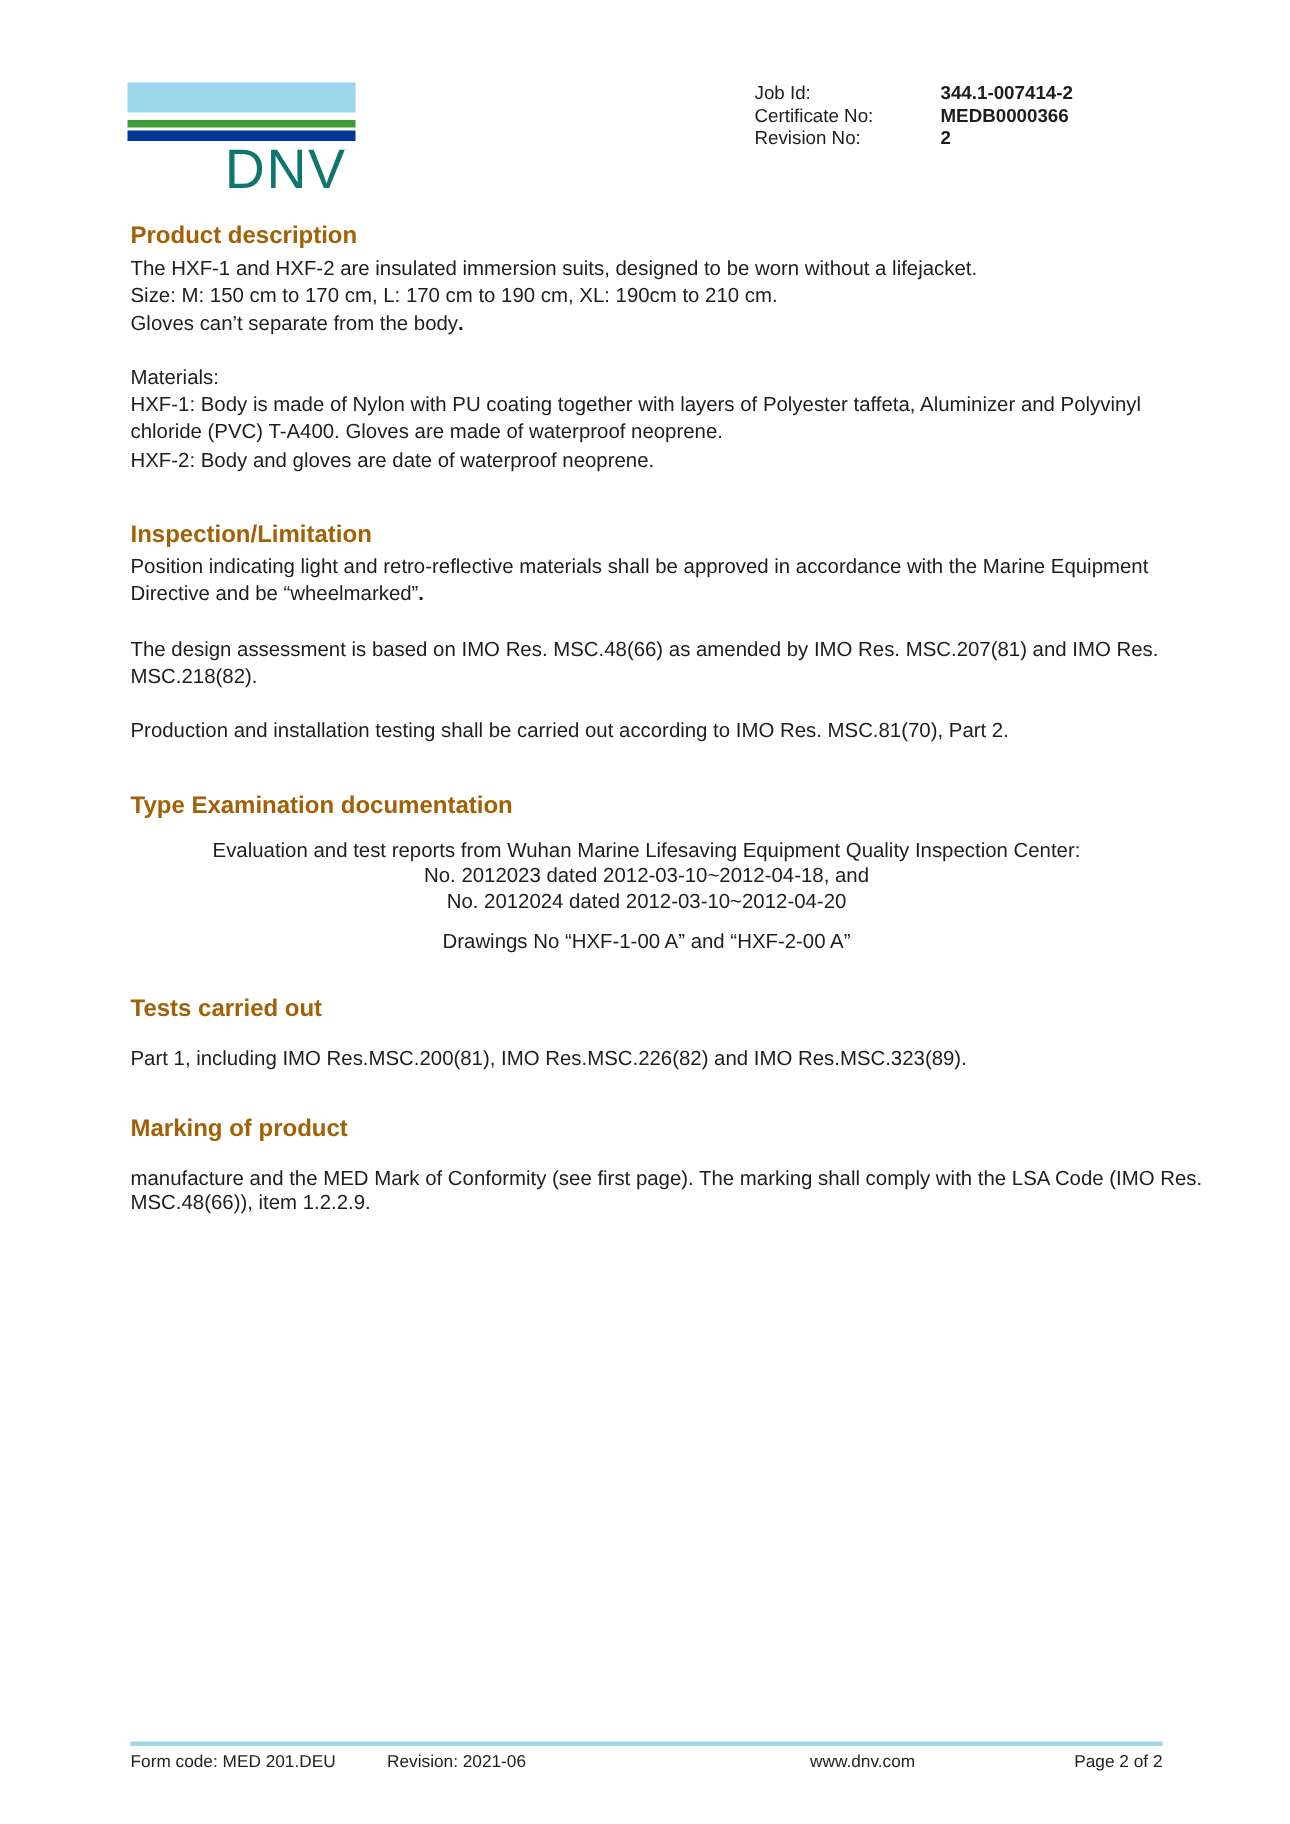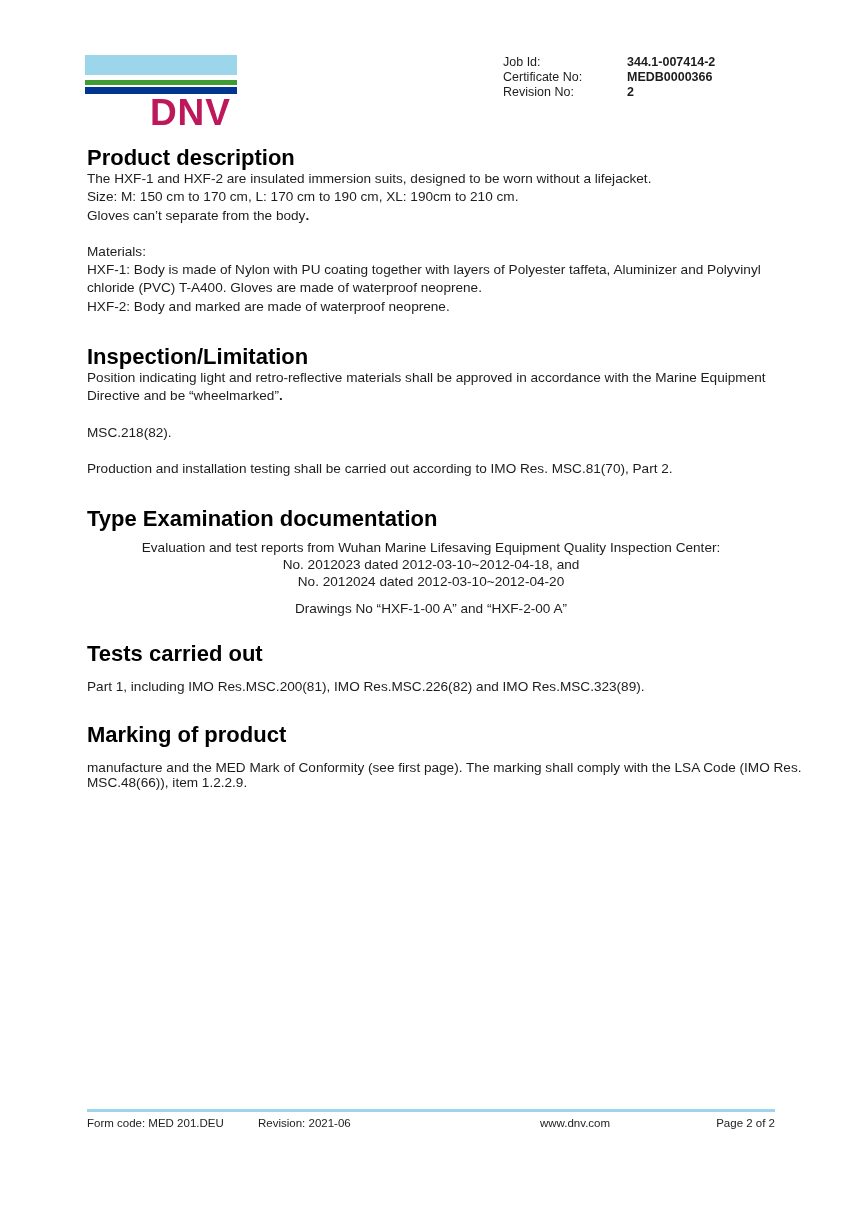--- a/index.html
+++ b/index.html
@@ -15,53 +15,53 @@
   .bar-navy  { height: 7px; }
   .wordmark { text-align: right; padding-right: 6px; margin-top: 2px;
               font-size: 37px; line-height: 33px; letter-spacing: 1px; font-weight: normal; }
   .header-info { position: absolute; left: 503px; top: 55px; font-size: 12.5px; line-height: 15px; }
   .hrow { display: flex; gap: 20px; }
   .hlabel { width: 104px; }
   .hvalue { font-weight: bold; }
 
   
   main { margin: 0 85px 0 87px; }
-  .doc-section h2 { font-size: 22px; line-height: 20px; margin: 31px 0 2px 0; color: #000000; }
+  .doc-section h2 { font-size: 16px; line-height: 20px; margin: 31px 0 2px 0; color: #a16207; }
   .doc-section:first-of-type h2 { margin-top: 0; }
   .doc-section:nth-of-type(4) h2 { margin-top: 27px; }
   .doc-section:nth-of-type(5) h2 { margin-top: 30px; }
   .para { margin: 18px 0 0 0; }
   .doc-section .para:first-of-type { margin-top: 0; }
   .line { font-size: 13.6px; line-height: 18.3px; white-space: nowrap; }
   .doc-section:nth-of-type(3) .line { line-height: 17px; text-align: center; }
   .doc-section:nth-of-type(3) .para { margin-top: 10px; }
   .doc-section:nth-of-type(4) .line,
   .doc-section:nth-of-type(5) .line { line-height: 15.6px; }
   .doc-section:nth-of-type(4) .para,
   .doc-section:nth-of-type(5) .para { margin-top: 15px; }
   .line-bold { font-weight: bold; }
 
   
-  .doc-footer { position: absolute; left: 87px; width: 688px; top: 1109px; }
+  .doc-footer { position: absolute; left: 87px; width: 688px; top: 1161px; }
   .footer-rule { height: 3px; width: 100%; }
   .footer-row { display: grid; grid-template-columns: 171px 282px 1fr auto; margin-top: 4px;
                 font-size: 11.5px; line-height: 14px; color: #222; }
   .footer-row .cell-right { text-align: right; }
 </style>
 </head>
 <body>
 
 <div class="page">
 
   <header class="doc-header">
     <div class="logo">
       <div class="bar bar-sky" style="background: rgb(156, 214, 234);"></div>
       <div class="bar bar-green" style="background: rgb(63, 156, 53);"></div>
       <div class="bar bar-navy" style="background: rgb(0, 53, 145);"></div>
-      <div class="wordmark" style="color: #be185d; font-weight: bold;">DNV</div>
+      <div class="wordmark" style="color: #0f766e;">DNV</div>
     </div>
     <div class="header-info" id="header-info">
     <div class="hrow">
       <span class="hlabel">Job Id:</span>
       <span class="hvalue">344.1-007414-2</span>
     </div>
 
     <div class="hrow">
       <span class="hlabel">Certificate No:</span>
       <span class="hvalue">MEDB0000366</span>
@@ -84,32 +84,33 @@
 
     <div class="line"><span class="line-main">Gloves can’t separate from the body</span><span class="line-bold">.</span></div>
   </div>
         <div class="para">
     <div class="line"><span class="line-main">Materials:</span><span class="line-bold"></span></div>
 
     <div class="line"><span class="line-main">HXF-1: Body is made of Nylon with PU coating together with layers of Polyester taffeta, Aluminizer and Polyvinyl</span><span class="line-bold"></span></div>
 
     <div class="line"><span class="line-main">chloride (PVC) T-A400. Gloves are made of waterproof neoprene.</span><span class="line-bold"></span></div>
 
-    <div class="line"><span class="line-main">HXF-2: Body and marked are made of waterproof neoprene.</span><span class="line-bold"></span></div>
+    <div class="line"><span class="line-main">HXF-2: Body and gloves are date of waterproof neoprene.</span><span class="line-bold"></span></div>
   </div>
       </section>
 
     <section class="doc-section">
       <h2>Inspection/Limitation</h2>
     <div class="para">
     <div class="line"><span class="line-main">Position indicating light and retro-reflective materials shall be approved in accordance with the Marine Equipment</span><span class="line-bold"></span></div>
 
     <div class="line"><span class="line-main">Directive and be “wheelmarked”</span><span class="line-bold">.</span></div>
   </div>
         <div class="para">
+    <div class="line"><span class="line-main">The design assessment is based on IMO Res. MSC.48(66) as amended by IMO Res. MSC.207(81) and IMO Res.</span><span class="line-bold"></span></div>
 
     <div class="line"><span class="line-main">MSC.218(82).</span><span class="line-bold"></span></div>
   </div>
         <div class="para">
     <div class="line"><span class="line-main">Production and installation testing shall be carried out according to IMO Res. MSC.81(70), Part 2.</span><span class="line-bold"></span></div>
   </div>
       </section>
 
     <section class="doc-section">
       <h2>Type Examination documentation</h2>

